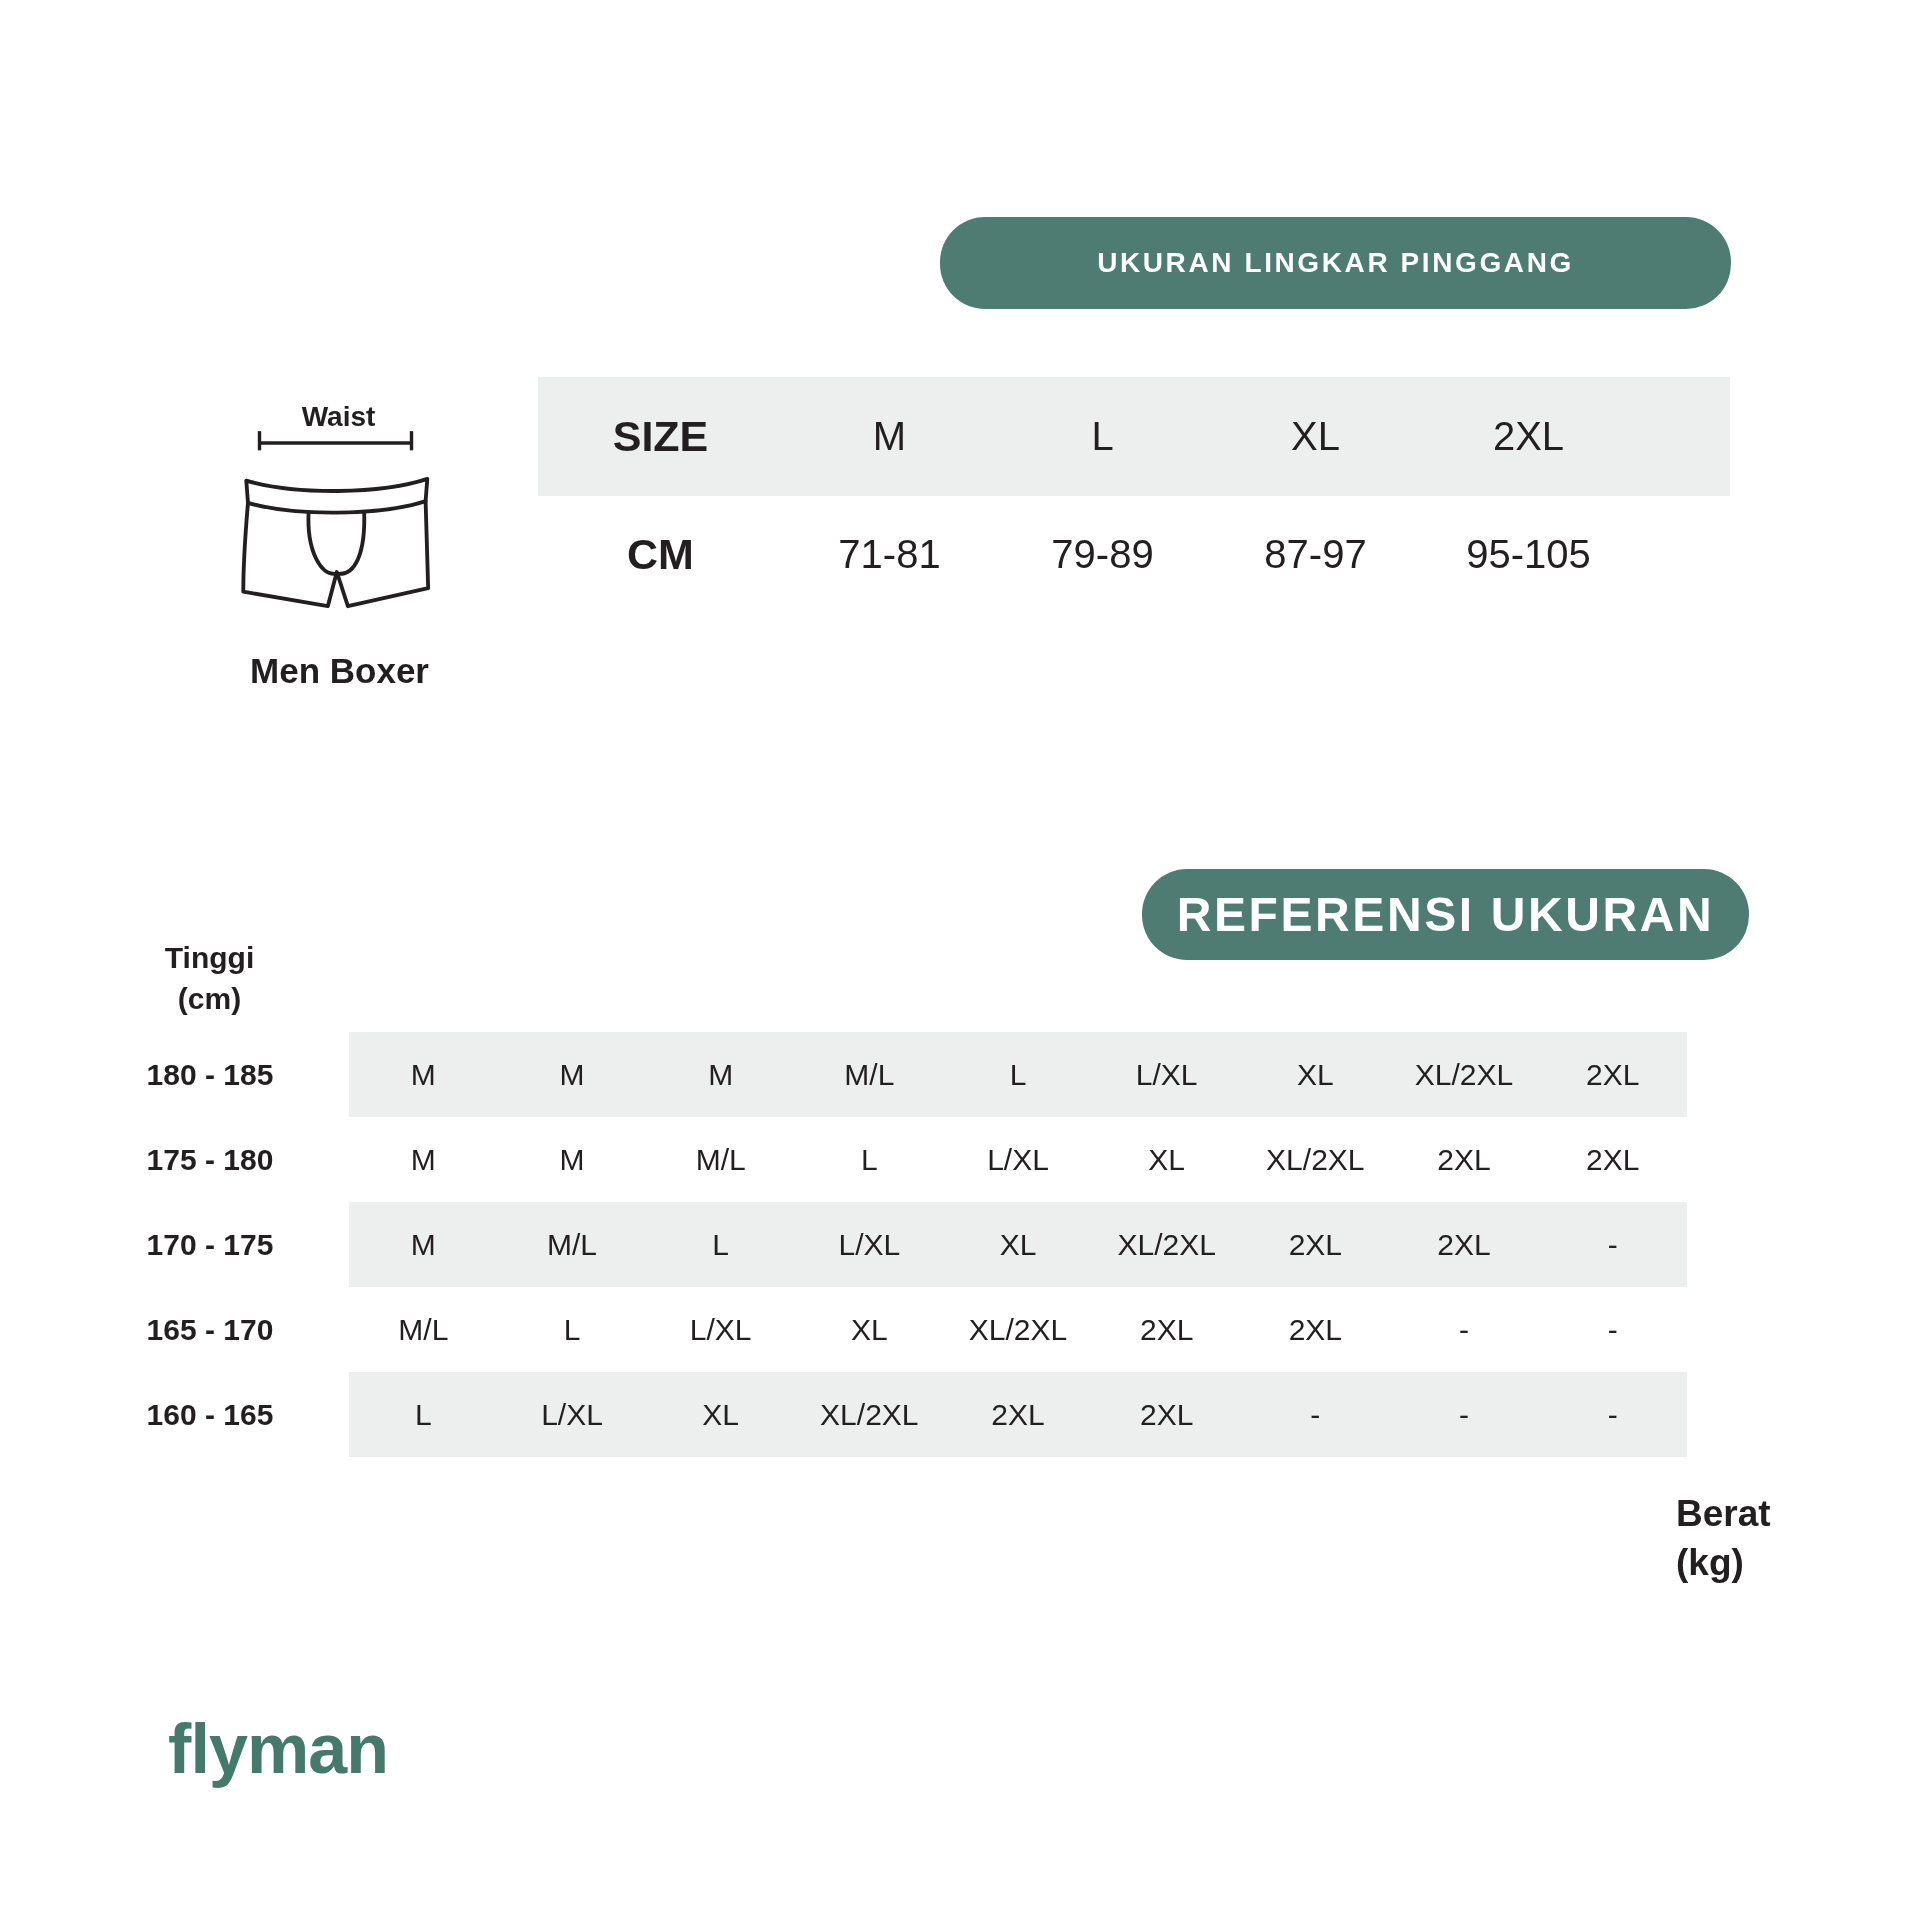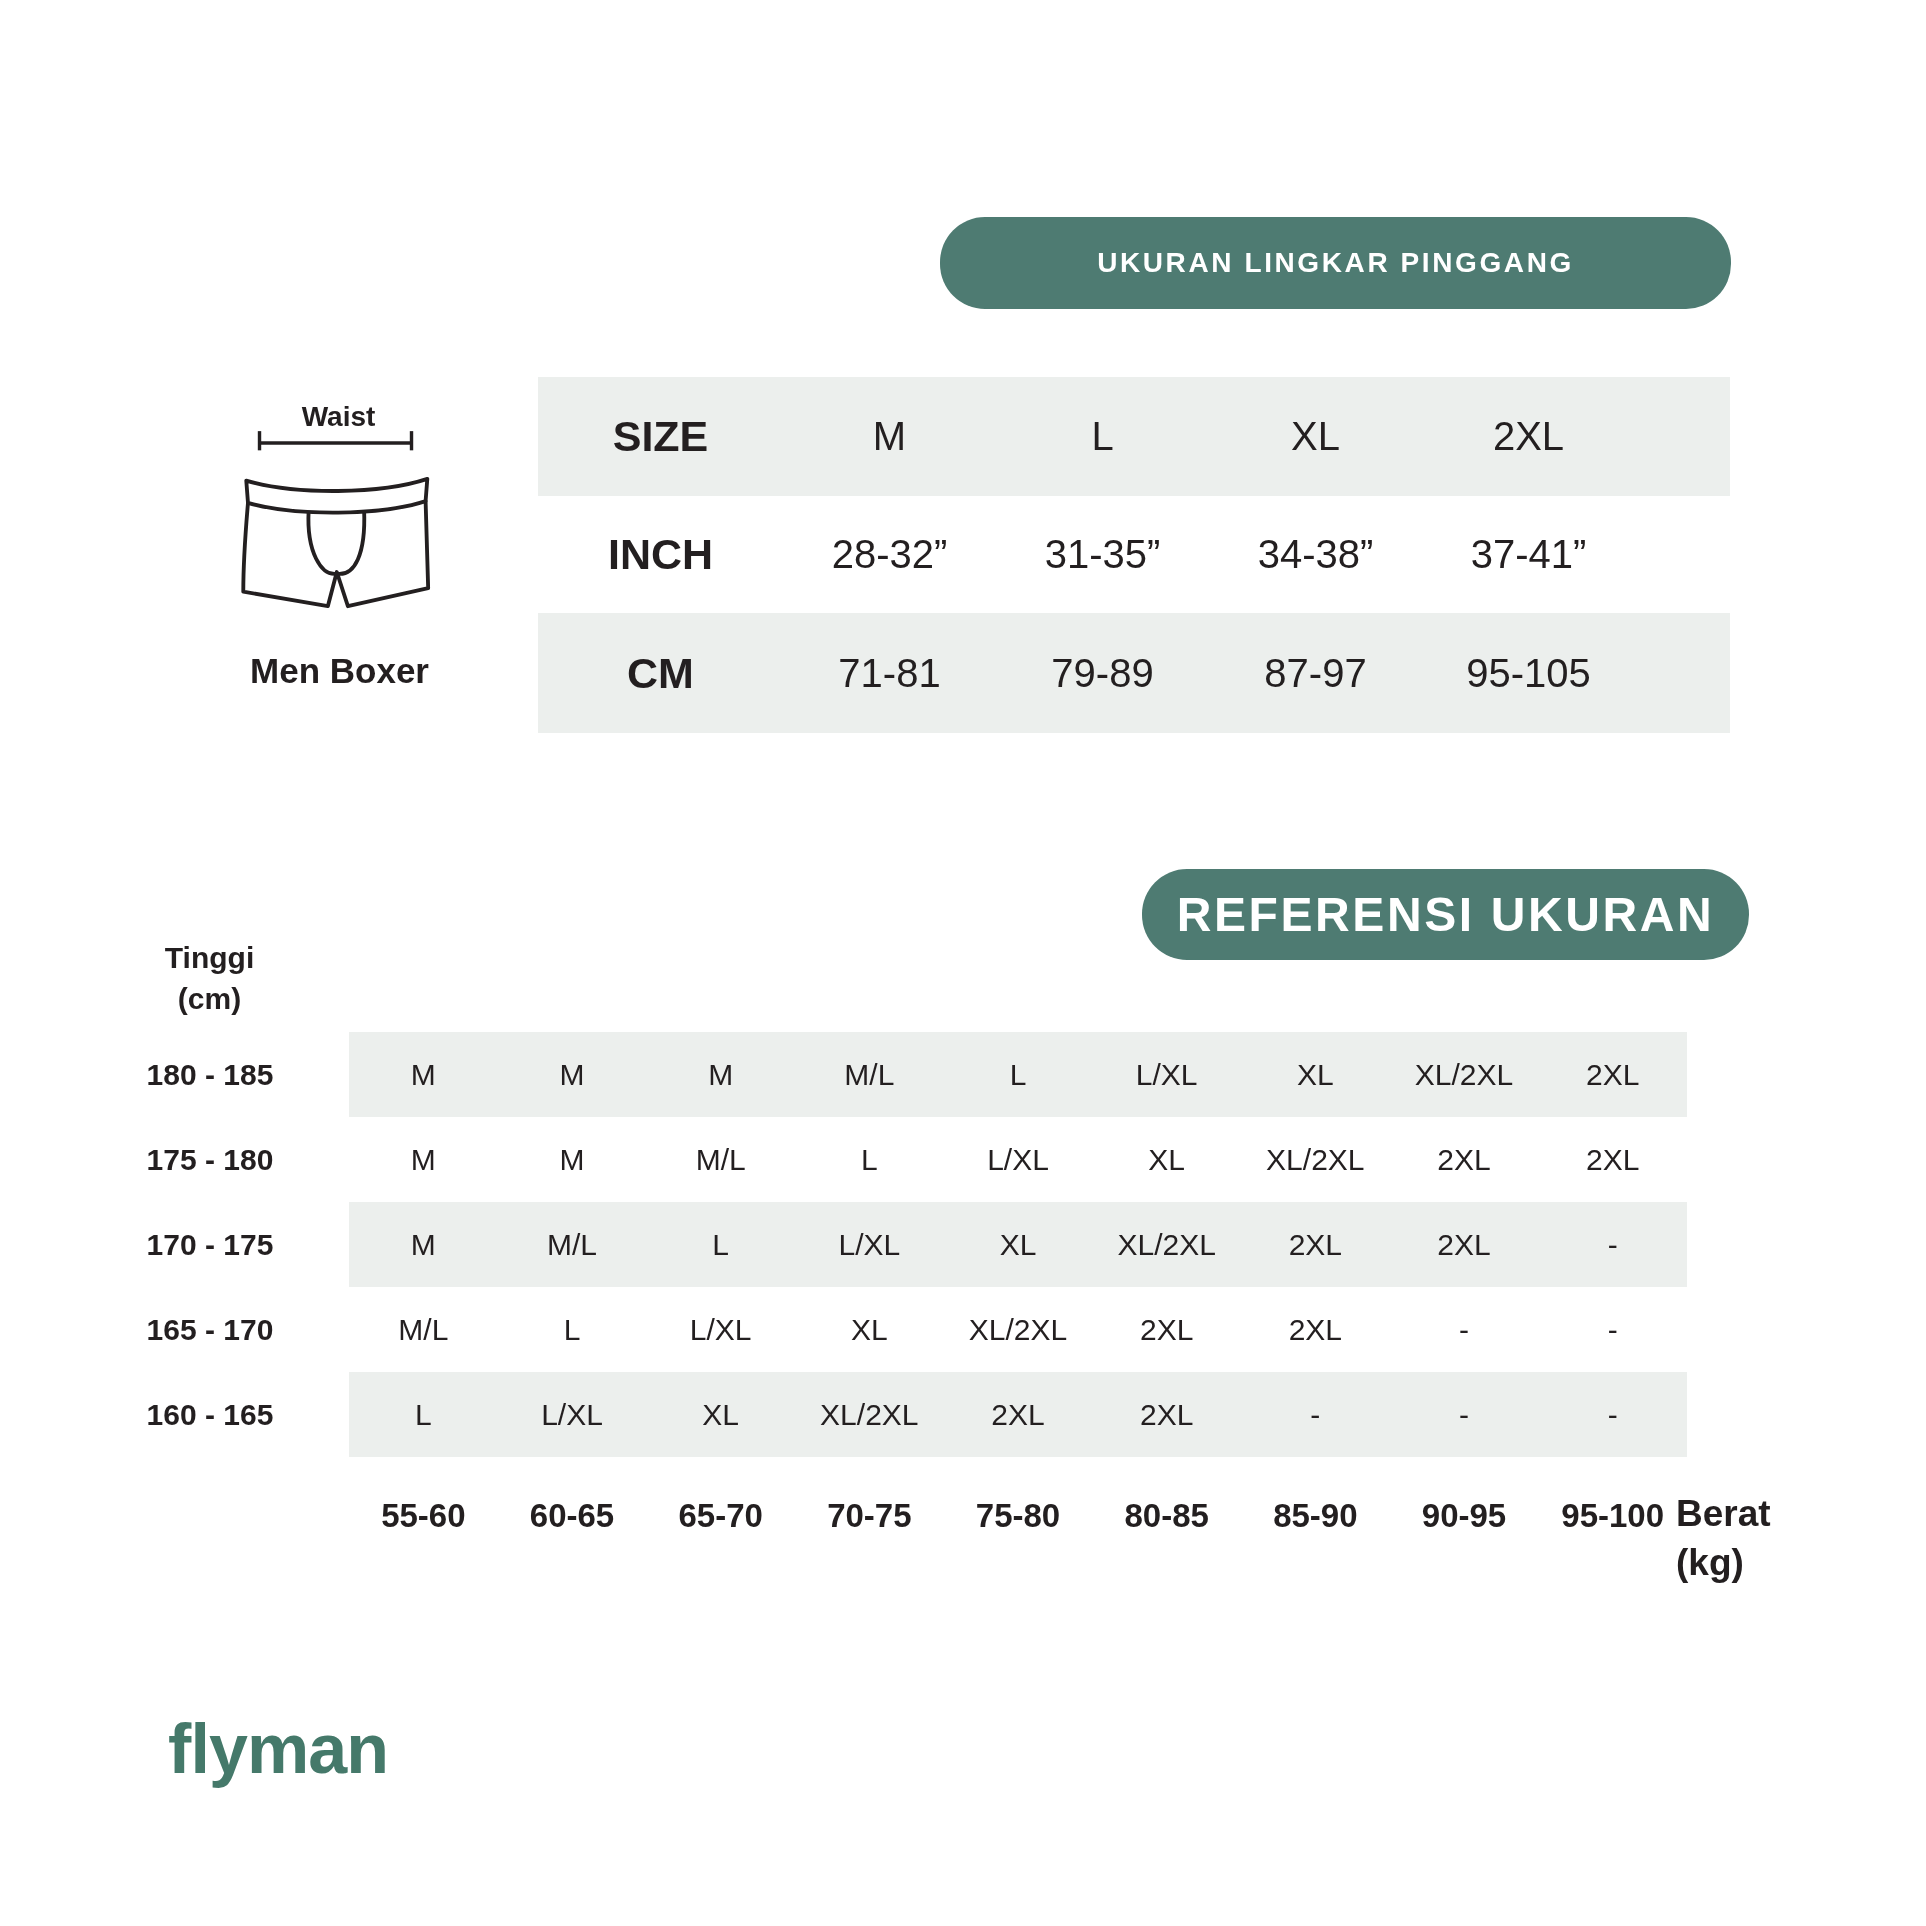--- a/index.html
+++ b/index.html
@@ -120,28 +120,20 @@
   <div class="wt">
     <div class="wt-row">
       <div class="wt-h">SIZE</div>
       <div class="wt-v">M</div>
       <div class="wt-v">L</div>
       <div class="wt-v">XL</div>
       <div class="wt-v">2XL</div>
       <div class="wt-fill"></div>
     </div>
     <div class="wt-row">
-      <div class="wt-h">INCH</div>
-      <div class="wt-v">28-32”</div>
-      <div class="wt-v">31-35”</div>
-      <div class="wt-v">34-38”</div>
-      <div class="wt-v">37-41”</div>
-      <div class="wt-fill"></div>
-    </div>
-    <div class="wt-row">
       <div class="wt-h">CM</div>
       <div class="wt-v">71-81</div>
       <div class="wt-v">79-89</div>
       <div class="wt-v">87-97</div>
       <div class="wt-v">95-105</div>
       <div class="wt-fill"></div>
     </div>
   </div>
 
   <div class="badge badge-ref">
@@ -223,34 +215,20 @@
         <span>XL</span>
         <span>XL/2XL</span>
         <span>2XL</span>
         <span>2XL</span>
         <span>-</span>
         <span>-</span>
         <span>-</span>
       </div>
     </div>
 
-    <div class="ref-row weights">
-      <div class="ref-label"></div>
-      <div class="ref-cells">
-        <span>55-60</span>
-        <span>60-65</span>
-        <span>65-70</span>
-        <span>70-75</span>
-        <span>75-80</span>
-        <span>80-85</span>
-        <span>85-90</span>
-        <span>90-95</span>
-        <span>95-100</span>
-      </div>
-    </div>
 
   </div>
 
   <div class="berat">
     <div>Berat</div>
     <div>(kg)</div>
   </div>
 
   <div class="logo">flyman</div>
 

